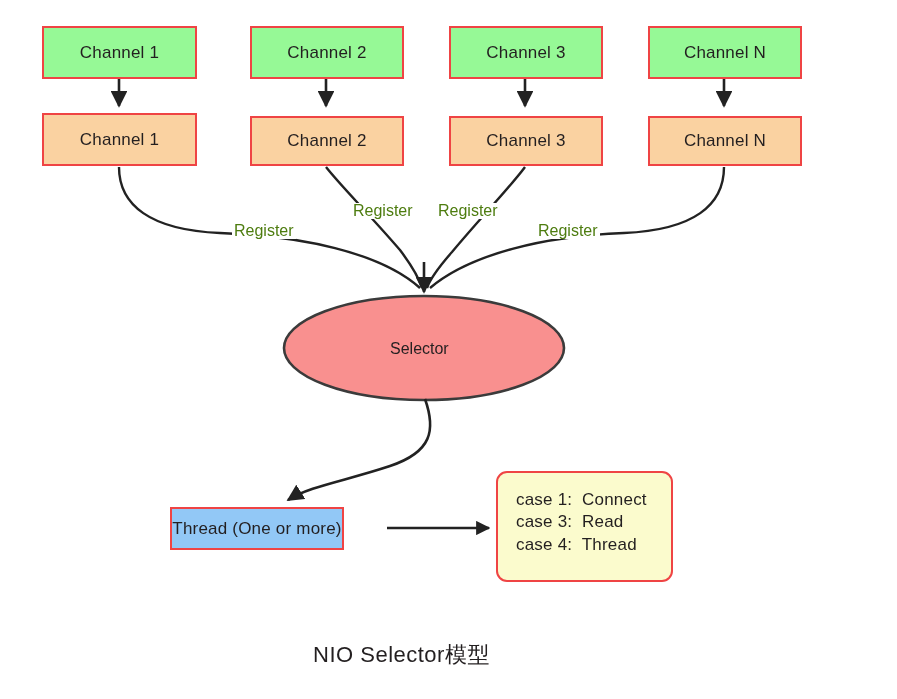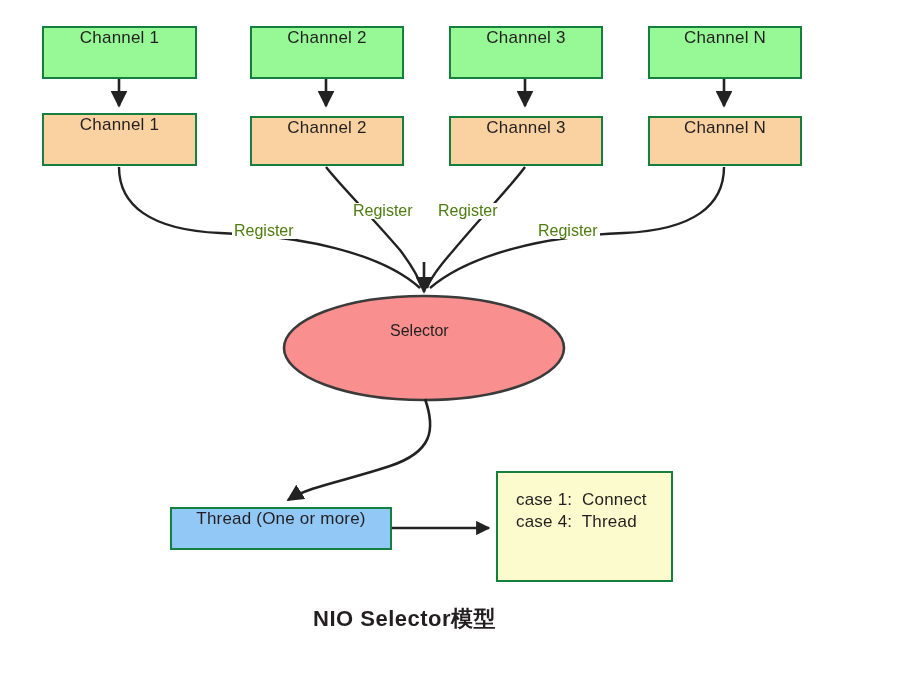--- a/index.html
+++ b/index.html
@@ -25,37 +25,38 @@
     position: absolute;
     left: 0;
     top: 0;
     width: 897px;
     height: 699px;
     display: block;
   }
   .node-box {
     position: absolute;
     box-sizing: border-box;
-    border: 2px solid #15803d;
+    border: 2px solid #ef4444;
     display: flex;
-    align-items: flex-start;
+    align-items: center;
     justify-content: center;
     color: #231f20;
     font-size: 17px;
     letter-spacing: 0.2px;
     white-space: nowrap;
   }
   .node-green { background: #96f996; }
   .node-orange { background: #fad2a1; }
   .node-blue { background: #92c8f6; }
   .node-yellow {
     background: #fbfbcd;
     display: block;
     padding: 16px 0 0 18px;
     line-height: 1.32;
+    border-radius: 11px;
   }
   .case-line {
     font-size: 17px;
     color: #231f20;
     white-space: pre;
   }
   .edge-label {
     position: absolute;
     font-size: 16px;
     color: #4d7c0f;
@@ -136,26 +137,27 @@
   </div>
   <div class="node-box node-orange" style="left:648px; top:116px; width:154px; height:50px;">
     <span>Channel N</span>
   </div>
 
   <div class="edge-label" style="left:232px; top:223px;">Register</div>
   <div class="edge-label" style="left:351px; top:203px;">Register</div>
   <div class="edge-label" style="left:436px; top:203px;">Register</div>
   <div class="edge-label" style="left:536px; top:223px;">Register</div>
 
-  <div class="ellipse-label" style="left:390px; top:322px;">Selector</div>
+  <div class="ellipse-label" style="left:390px; top:340px;">Selector</div>
 
-  <div class="node-box node-blue" style="left:170px; top:507px; width:222px; height:43px;">
+  <div class="node-box node-blue" style="left:170px; top:507px; width:174px; height:43px;">
     <span>Thread (One or more)</span>
   </div>
 
   <div class="node-box node-yellow" style="left:496px; top:471px; width:177px; height:111px;">
     <div class="case-line">case 1:  Connect</div>
+    <div class="case-line">case 3:  Read</div>
     <div class="case-line">case 4:  Thread</div>
   </div>
 
-  <div class="caption" style="left:313px; top:604px;font-weight:bold;">NIO Selector模型</div>
+  <div class="caption" style="left:313px; top:640px;">NIO Selector模型</div>
 
 </div>
 
 </body></html>

